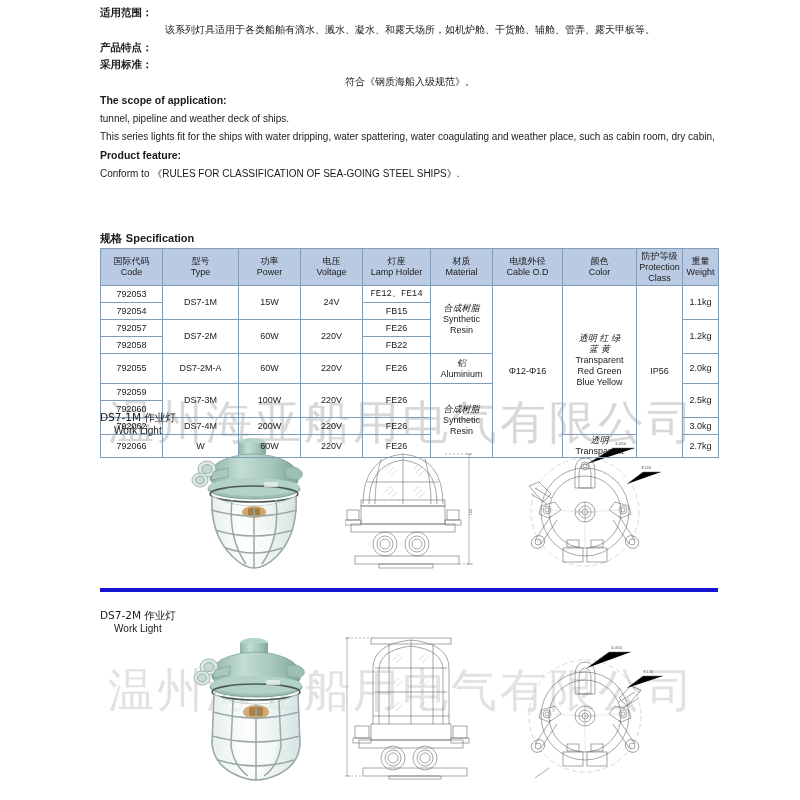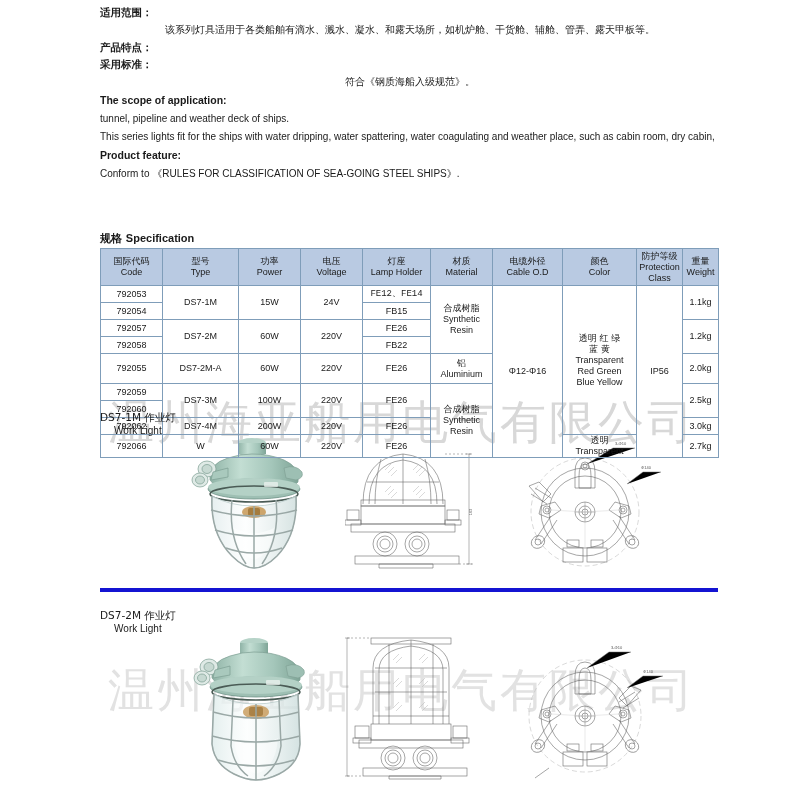--- a/index.html
+++ b/index.html
@@ -111,21 +111,21 @@
   table.spec th .cn {
     font-family: "DejaVu Sans", sans-serif;
     font-size: 9px;
     display: block;
   }
   table.spec th .en {
     display: block;
     font-size: 9px;
   }
   td.cn-cell { font-family: Liberation Mono, monospace; }
-  td .cn { font-family: "DejaVu Sans", sans-serif; display: block; }
+  td .cn { font-family: "DejaVu Sans", sans-serif; display: block; font-style: italic; }
   td .en { display: block; }
   tr.datarow td { height: 16px; }
   
   .divider {
     position: absolute;
     left: 100px;
     width: 618px;
     height: 4px;
     background: #1414d2;
     z-index: 5;

